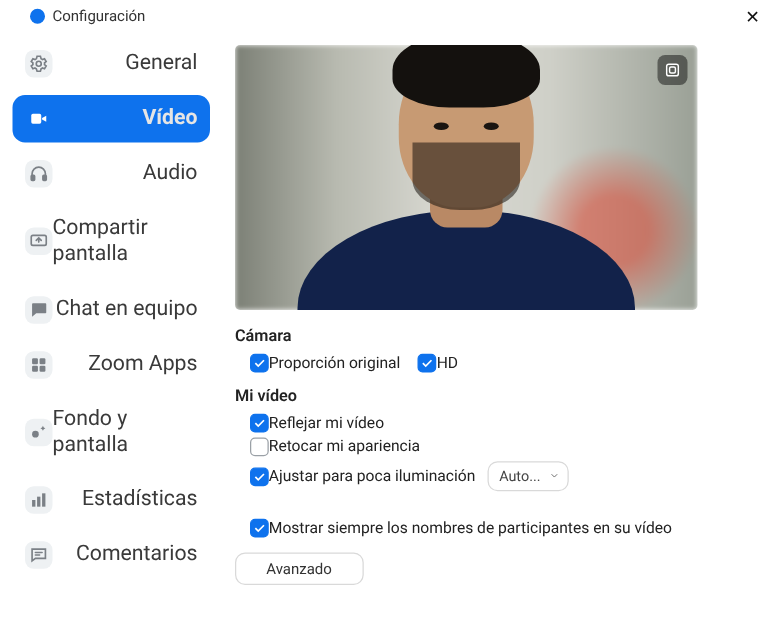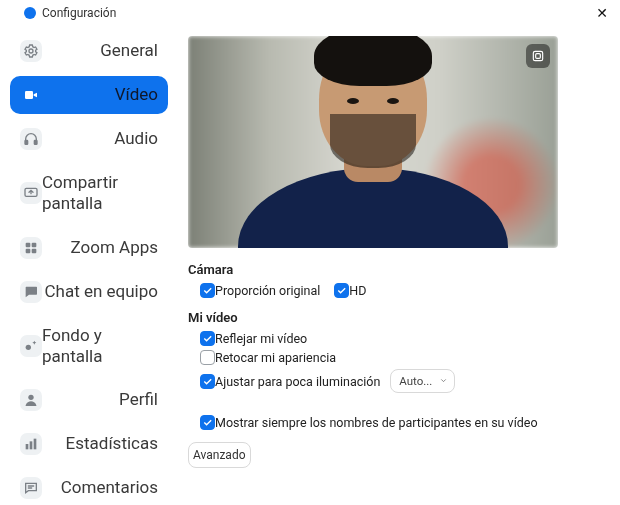--- a/index.html
+++ b/index.html
@@ -19,21 +19,21 @@
   .titlebar{display:flex;align-items:center;height:24px;padding:4px 8px 2px 24px;font-size:12px;color:#333;}
   .titlebar .logo{width:12px;height:12px;border-radius:50%;background:var(--blue);margin-right:6px;flex:none;}
   .titlebar .close{margin-left:auto;font-size:14px;color:#111;cursor:pointer;padding:0 4px;}
 
   .body{display:flex;height:calc(100% - 24px);}
 
   
   .sidebar{width:178px;flex:none;padding:8px 10px 8px 10px;overflow-y:auto;}
   .side-item{display:flex;align-items:center;border-radius:10px;padding:8px 10px;margin-bottom:6px;font-size:17px;color:var(--side-muted);cursor:pointer;line-height:1.25;justify-content:space-between;}
   .side-item .icon{width:22px;height:22px;border-radius:7px;display:flex;align-items:center;justify-content:center;flex:none;background:#eef1f3;color:#7b8086;}
-  .side-item.active{background:var(--blue);color:#0f172a;font-weight:400;}
+  .side-item.active{background:var(--blue);color:#e5e5e5;font-weight:700;}
   .side-item.active .icon{background:rgba(255,255,255,0);color:#fff;}
   .side-item .icon svg{width:16px;height:16px;display:block;}
   
   .ic-general{background:#eef1f3;color:#8a8f94;}
   .ic-audio{background:#d8f6ea;color:#1fbf86;}
   .ic-share{background:#d7f4e0;color:#22b25a;}
   .ic-chat{background:#e3effb;color:#3b82d9;}
   .ic-apps{background:#e3e8fb;color:#4a62d6;}
   .ic-bg{background:#def3fb;color:#2aa7d8;}
   .ic-rec{background:#e5f1fb;color:#3b82d9;}
@@ -69,21 +69,21 @@
   .row{display:flex;align-items:center;margin:4px 0;}
   .check{width:15px;height:15px;border-radius:4px;border:1.2px solid #9aa0a6;display:inline-flex;align-items:center;justify-content:center;background:#fff;cursor:pointer;flex:none;}
   .check.checked{background:var(--blue);border-color:var(--blue);}
   .check svg{width:11px;height:11px;color:#fff;display:none;}
   .check.checked svg{display:block;}
   .chk-label{cursor:pointer;}
 
   .indent{padding-left:12px;}
   .spacer{height:14px;}
 
-  .btn{display:inline-flex;align-items:center;height:26px;border:1px solid var(--border);border-radius:8px;background:#fff;padding:0 4px;font-size:12px;color:#333;cursor:pointer;margin-top:8px;}
+  .btn{display:inline-flex;align-items:center;height:26px;border:1px solid var(--border);border-radius:8px;background:#fff;padding:0 24px;font-size:12px;color:#333;cursor:pointer;margin-top:8px;}
 
   
   .main::-webkit-scrollbar,.sidebar::-webkit-scrollbar{width:6px;}
   .main::-webkit-scrollbar-thumb,.sidebar::-webkit-scrollbar-thumb{background:#ddd;border-radius:3px;}
 </style>
 </head>
 <body>
 
 <div class="window">
 
@@ -132,60 +132,51 @@
         <span class="icon ic-share">
           <svg viewBox="0 0 24 24" fill="none" stroke="currentColor" stroke-width="2">
               <rect x="3" y="5" width="18" height="12" rx="2"></rect>
               <path d="M12 8v5M9 11l3-3 3 3" stroke-linecap="round"></path>
             </svg>
         </span>
         <span>Compartir pantalla</span>
       </div>
 
       <div class="side-item">
+        <span class="icon ic-chat">
+          <svg viewBox="0 0 24 24" fill="currentColor">
+              <path d="M4 4h16a1 1 0 0 1 1 1v10a1 1 0 0 1-1 1H9l-5 4V5a1 1 0 0 1 1-1z"></path>
+            </svg>
+        </span>
+        <span>Chat en equipo</span>
+      </div>
+
+      <div class="side-item">
         <span class="icon ic-apps">
           <svg viewBox="0 0 24 24" fill="currentColor">
               <rect x="4" y="4" width="7" height="7" rx="1.5"></rect>
               <rect x="13" y="4" width="7" height="7" rx="1.5"></rect>
               <rect x="4" y="13" width="7" height="7" rx="1.5"></rect>
               <rect x="13" y="13" width="7" height="7" rx="1.5"></rect>
             </svg>
         </span>
         <span>Zoom Apps</span>
       </div>
 
       <div class="side-item">
-        <span class="icon ic-chat">
-          <svg viewBox="0 0 24 24" fill="currentColor">
-              <path d="M4 4h16a1 1 0 0 1 1 1v10a1 1 0 0 1-1 1H9l-5 4V5a1 1 0 0 1 1-1z"></path>
-            </svg>
-        </span>
-        <span>Chat en equipo</span>
-      </div>
-
-      <div class="side-item">
         <span class="icon ic-bg">
           <svg viewBox="0 0 24 24" fill="currentColor">
               <circle cx="8" cy="14" r="4"></circle>
               <path d="M17 4l1 2 2 1-2 1-1 2-1-2-2-1 2-1 1-2z"></path>
             </svg>
         </span>
         <span>Fondo y pantalla</span>
       </div>
 
 
-      <div class="side-item">
-        <span class="icon ic-profile">
-          <svg viewBox="0 0 24 24" fill="currentColor">
-              <circle cx="12" cy="8" r="4"></circle>
-              <path d="M4 20c1-4 5-6 8-6s7 2 8 6v1H4v-1z"></path>
-            </svg>
-        </span>
-        <span>Perfil</span>
-      </div>
 
       <div class="side-item">
         <span class="icon ic-stats">
           <svg viewBox="0 0 24 24" fill="currentColor">
               <rect x="4" y="12" width="4" height="8"></rect>
               <rect x="10" y="8" width="4" height="12"></rect>
               <rect x="16" y="4" width="4" height="16"></rect>
             </svg>
         </span>
         <span>Estadísticas</span>

